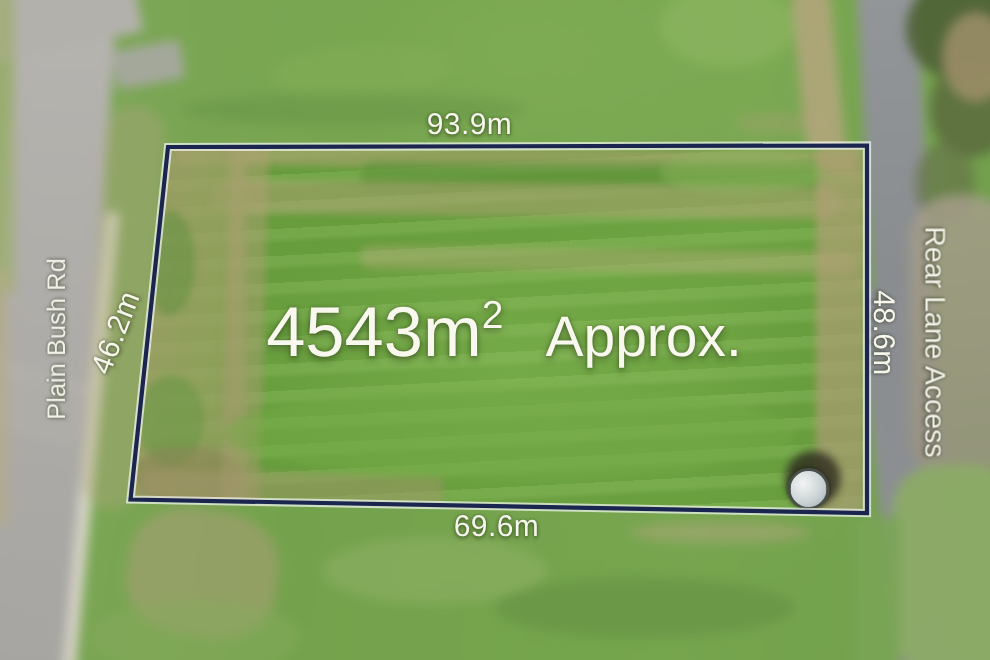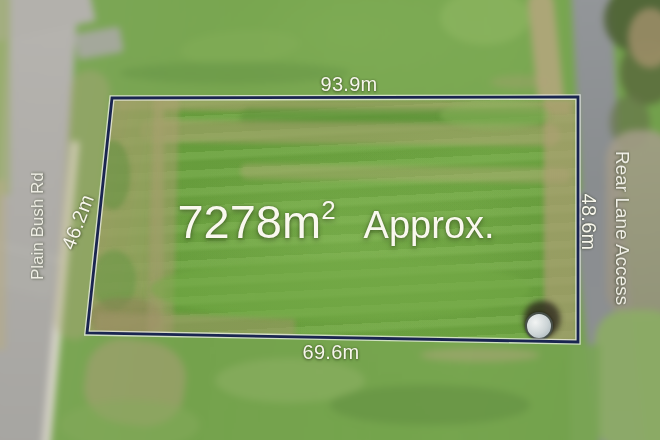--- a/index.html
+++ b/index.html
@@ -83,21 +83,21 @@
   
   .tank{position:absolute;left:525px;top:312px;width:24px;height:24px;border-radius:50%;
     border:2px solid #474f48;box-shadow:0 0 3px rgba(0,0,0,.5);filter:blur(.4px);
     background:radial-gradient(circle at 35% 35%,#f2f4f3,#ccd4d6 55%,#9fadb4);}
   
   svg.boundary{position:absolute;left:0;top:0;z-index:5;}
   
   .label{position:absolute;z-index:10;color:#f7f6ec;white-space:nowrap;
     text-shadow:0 1px 3px rgba(30,40,15,.6),0 0 2px rgba(30,40,15,.35);}
   .dim{font-size:20px;letter-spacing:.3px;}
-  .lab-top{left:349px;top:84px;transform:translate(-50%,-50%);}
+  .lab-top{left:313px;top:84px;transform:translate(-50%,-50%);}
   .lab-bottom{left:331px;top:352px;transform:translate(-50%,-50%);}
   .lab-left{left:78px;top:222px;transform:translate(-50%,-50%) rotate(-69deg);}
   .lab-right{left:588px;top:222px;transform:translate(-50%,-50%) rotate(90deg);}
   .road-name{color:#f3f2e9;filter:blur(.3px);}
   .lab-road-left{left:38px;top:226px;font-size:17px;transform:translate(-50%,-50%) rotate(-90deg);}
   .lab-road-right{left:622px;top:228px;font-size:19px;transform:translate(-50%,-50%) rotate(90deg);}
   .area-label{left:336px;top:221px;transform:translate(-50%,-50%);color:#f9f8ee;
     text-shadow:0 2px 5px rgba(30,40,15,.5),0 0 2px rgba(30,40,15,.35);}
   .area-main{font-size:47px;}
   .area-sup{font-size:26px;vertical-align:19px;}
@@ -166,16 +166,16 @@
 
   <div class="label dim lab-top">93.9m</div>
   <div class="label dim lab-bottom">69.6m</div>
   <div class="label dim lab-left">46.2m</div>
   <div class="label dim lab-right">48.6m</div>
 
   <div class="label road-name lab-road-left">Plain Bush Rd</div>
   <div class="label road-name lab-road-right">Rear Lane Access</div>
 
   <div class="label area-label">
-    <span class="area-main">7278m</span><sup class="area-sup">2</sup><span class="area-suffix">Approx.</span>
+    <span class="area-main">4543m</span><sup class="area-sup">2</sup><span class="area-suffix">Approx.</span>
   </div>
 
 </div>
 
 </body></html>

